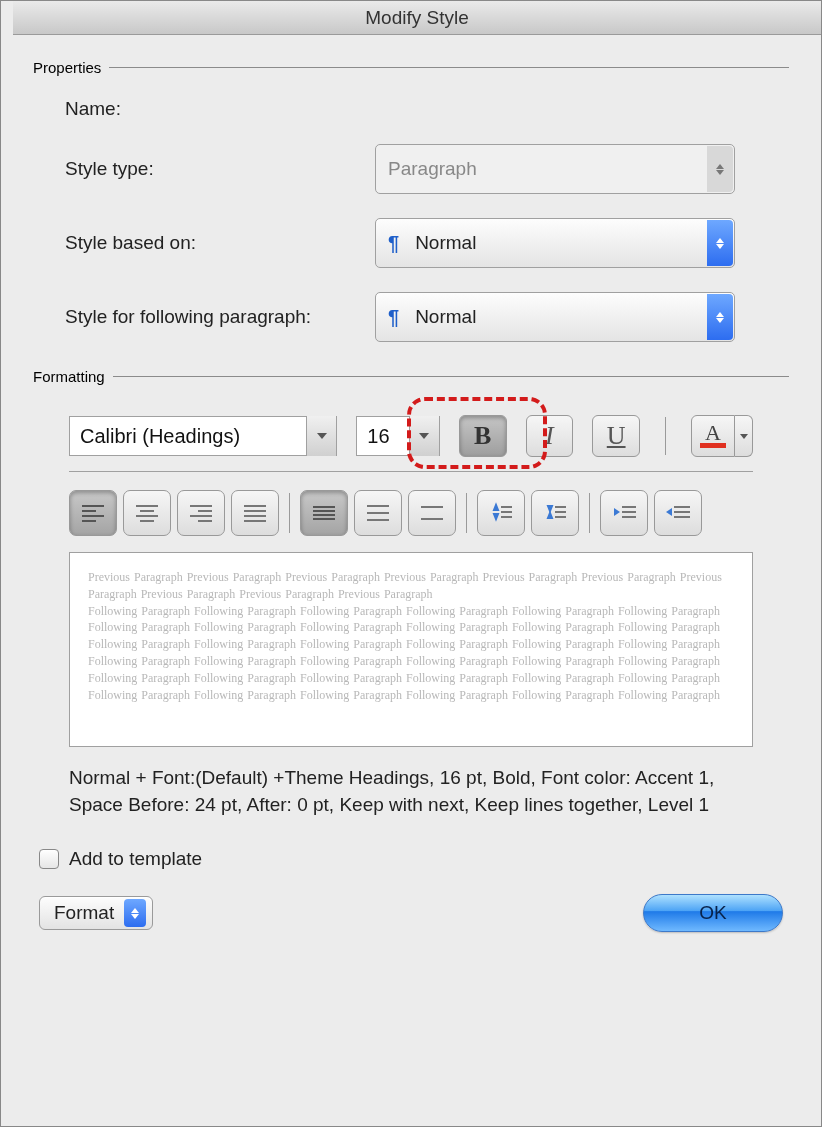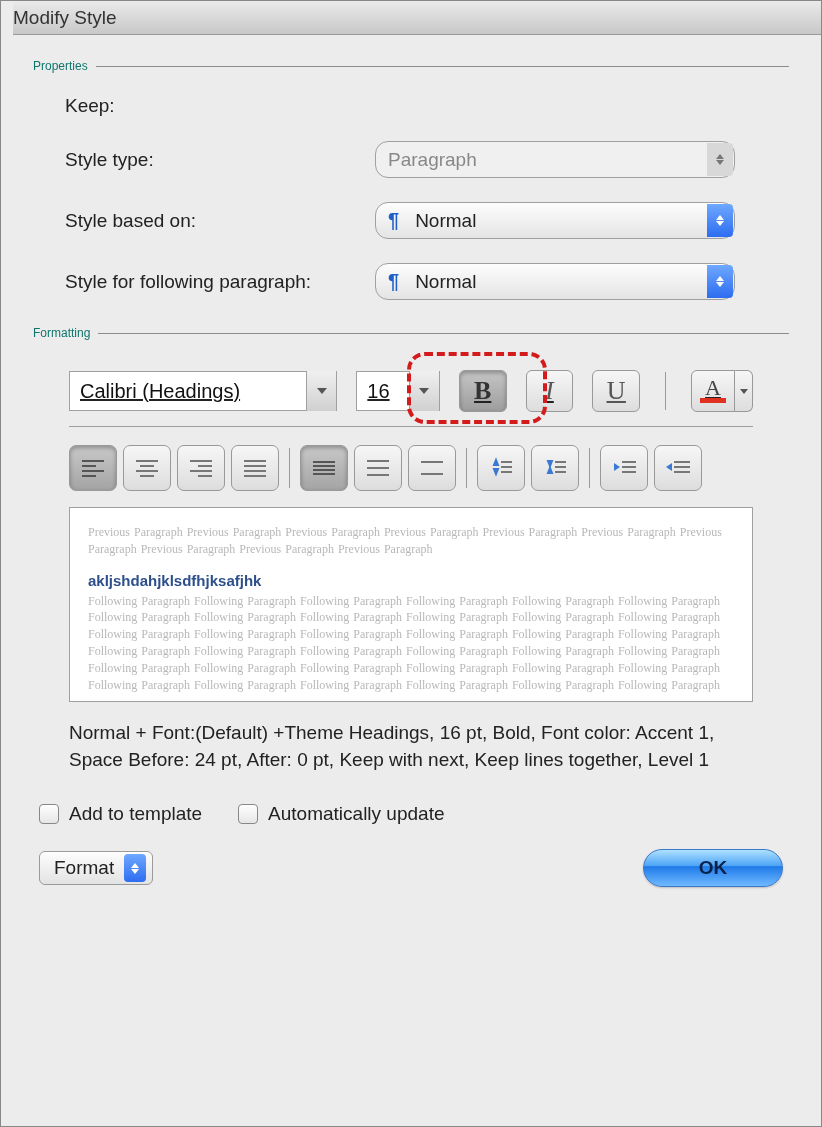--- a/index.html
+++ b/index.html
@@ -10,34 +10,34 @@
     background: #fff;
     width: 822px;
     height: 1127px;
     overflow: hidden;
   }
   .window { width: 822px; height: 1127px; background: #ececec; border: 1px solid #888; position: relative; }
   .titlebar {
     height: 34px;
     background: linear-gradient(#eaeaea, #c8c8c8);
     border-bottom: 1px solid #9a9a9a;
-    text-align: left;
+    text-align: center;
     line-height: 34px;
     font-size: 19px;
     color: #333;
     margin-left: 12px;
   }
   .content { padding: 24px 32px 18px 32px; }
   .group { margin-bottom: 26px; }
   .group-header {
     display: flex;
     align-items: center;
     margin-bottom: 22px;
   }
-  .group-header .label { font-size: 12px; color: #0f766e; margin-right: 8px; }
+  .group-header .label { font-size: 15px; color: #000000; margin-right: 8px; }
   .group-header .rule { flex: 1; height: 1px; background: #8b8b8b; }
   .row {
     display: flex;
     align-items: center;
     margin-bottom: 24px;
     padding-left: 32px;
   }
   .row .field-label { width: 310px; font-size: 19px; color: #222; }
   .row .field-control { flex: 1; }
   .text-input {
@@ -47,24 +47,24 @@
     background: #fff;
     padding: 0 8px;
     font-size: 19px;
     color: #000;
     outline: none;
     box-shadow: 0 0 6px rgba(90,143,214,0.5);
   }
   .text-input.selected::selection { background: #b6d4fb; }
   .select-combo {
     width: 360px;
-    height: 37px;
+    height: 50px;
     background: linear-gradient(#fdfdfd, #e4e4e4);
     border: 1px solid #a0a0a0;
-    border-radius: 13px;
+    border-radius: 5px;
     display: flex;
     align-items: center;
     padding: 0 8px 0 12px;
     font-size: 19px;
     position: relative;
   }
   .select-combo.disabled { color: #888; background: #f0f0f0; }
   .select-combo .pilcrow {
     color: #1e5fca;
     font-weight: bold;
@@ -88,21 +88,20 @@
   .aqua-arrows .tri-down{ width:0;height:0;border-left:4px solid transparent;border-right:4px solid transparent;border-top:5px solid #fff;}
   .select-combo.disabled .tri-up{border-bottom-color:#777;}
   .select-combo.disabled .tri-down{border-top-color:#777;}
 
   .toolbar1 {
     display: flex;
     align-items: center;
     padding: 8px 36px 8px 36px;
     gap: 19px;
     position: relative;
-    text-decoration: underline;
   }
   .font-combo {
     display: flex;
     align-items: center;
     height: 40px;
     border: 1px solid #a0a0a0;
     background: #fff;
   }
   .font-combo .val { padding: 0 10px; font-size: 20px; color: #111; }
   .combo-arrow {
@@ -224,42 +223,42 @@
     height:38px;min-width:130px;
     border:1px solid #8a8a8a;border-radius:19px;
     background:linear-gradient(#fdfdfd,#d8d8d8);
     font-size:19px;color:#222;
     display:flex;align-items:center;justify-content:center;
     margin-left:16px;
     box-shadow:0 1px 2px rgba(0,0,0,0.2);
   }
   .push-btn.primary{
     background:linear-gradient(#aee1ff,#4aa2f5 45%,#1f7ae8 46%,#6fb9ff);
-    border-color:#3d79c9;color:#08224a;font-weight:700;
+    border-color:#3d79c9;color:#08224a;font-weight:400;
     min-width:140px;
   }
 </style>
 </head>
 <body>
 
 <div class="window">
   <div class="titlebar">
     <span>Modify Style</span>
   </div>
 
   <div class="content">
 
     <div class="group">
       <div class="group-header">
         <span class="label">Properties</span>
         <span class="rule"></span>
       </div>
 
       <div class="row">
-        <div class="field-label">Keep:</div>
+        <div class="field-label">Name:</div>
       </div>
 
       <div class="row">
         <div class="field-label">Style type:</div>
         <div class="field-control">
           <div class="select-combo disabled">
             <span>Paragraph</span>
             <span class="aqua-arrows">
                 <span class="tri-up"></span>
                 <span class="tri-down"></span>
@@ -470,34 +469,29 @@
                   <line x1="10" y1="10" x2="26" y2="10"></line>
                   <line x1="10" y1="15" x2="26" y2="15"></line>
                 </g>
               </svg>
           </div>
         </div>
       </div>
 
       <div class="preview-box">
         <div class="prev-text">Previous Paragraph Previous Paragraph Previous Paragraph Previous Paragraph Previous Paragraph Previous Paragraph Previous Paragraph Previous Paragraph Previous Paragraph Previous Paragraph</div>
-        <div class="sample-heading">akljshdahjklsdfhjksafjhk</div>
         <div class="follow-text">Following Paragraph Following Paragraph Following Paragraph Following Paragraph Following Paragraph Following Paragraph Following Paragraph Following Paragraph Following Paragraph Following Paragraph Following Paragraph Following Paragraph Following Paragraph Following Paragraph Following Paragraph Following Paragraph Following Paragraph Following Paragraph Following Paragraph Following Paragraph Following Paragraph Following Paragraph Following Paragraph Following Paragraph Following Paragraph Following Paragraph Following Paragraph Following Paragraph Following Paragraph Following Paragraph Following Paragraph Following Paragraph Following Paragraph Following Paragraph Following Paragraph Following Paragraph</div>
       </div>
 
       <div class="description">Normal + Font:(Default) +Theme Headings, 16 pt, Bold, Font color: Accent 1, Space Before:  24 pt, After:  0 pt, Keep with next, Keep lines together, Level 1</div>
 
       <div class="checkrow">
         <label class="checkbox">
           <span class="box"></span>
           <span>Add to template</span>
-        </label>
-        <label class="checkbox">
-          <span class="box"></span>
-          <span>Automatically update</span>
         </label>
       </div>
 
       <div class="bottom-row">
         <div class="pop-btn">
           <span>Format</span>
           <span class="arrows">
               <span class="u"></span>
               <span class="d"></span>
             </span>

